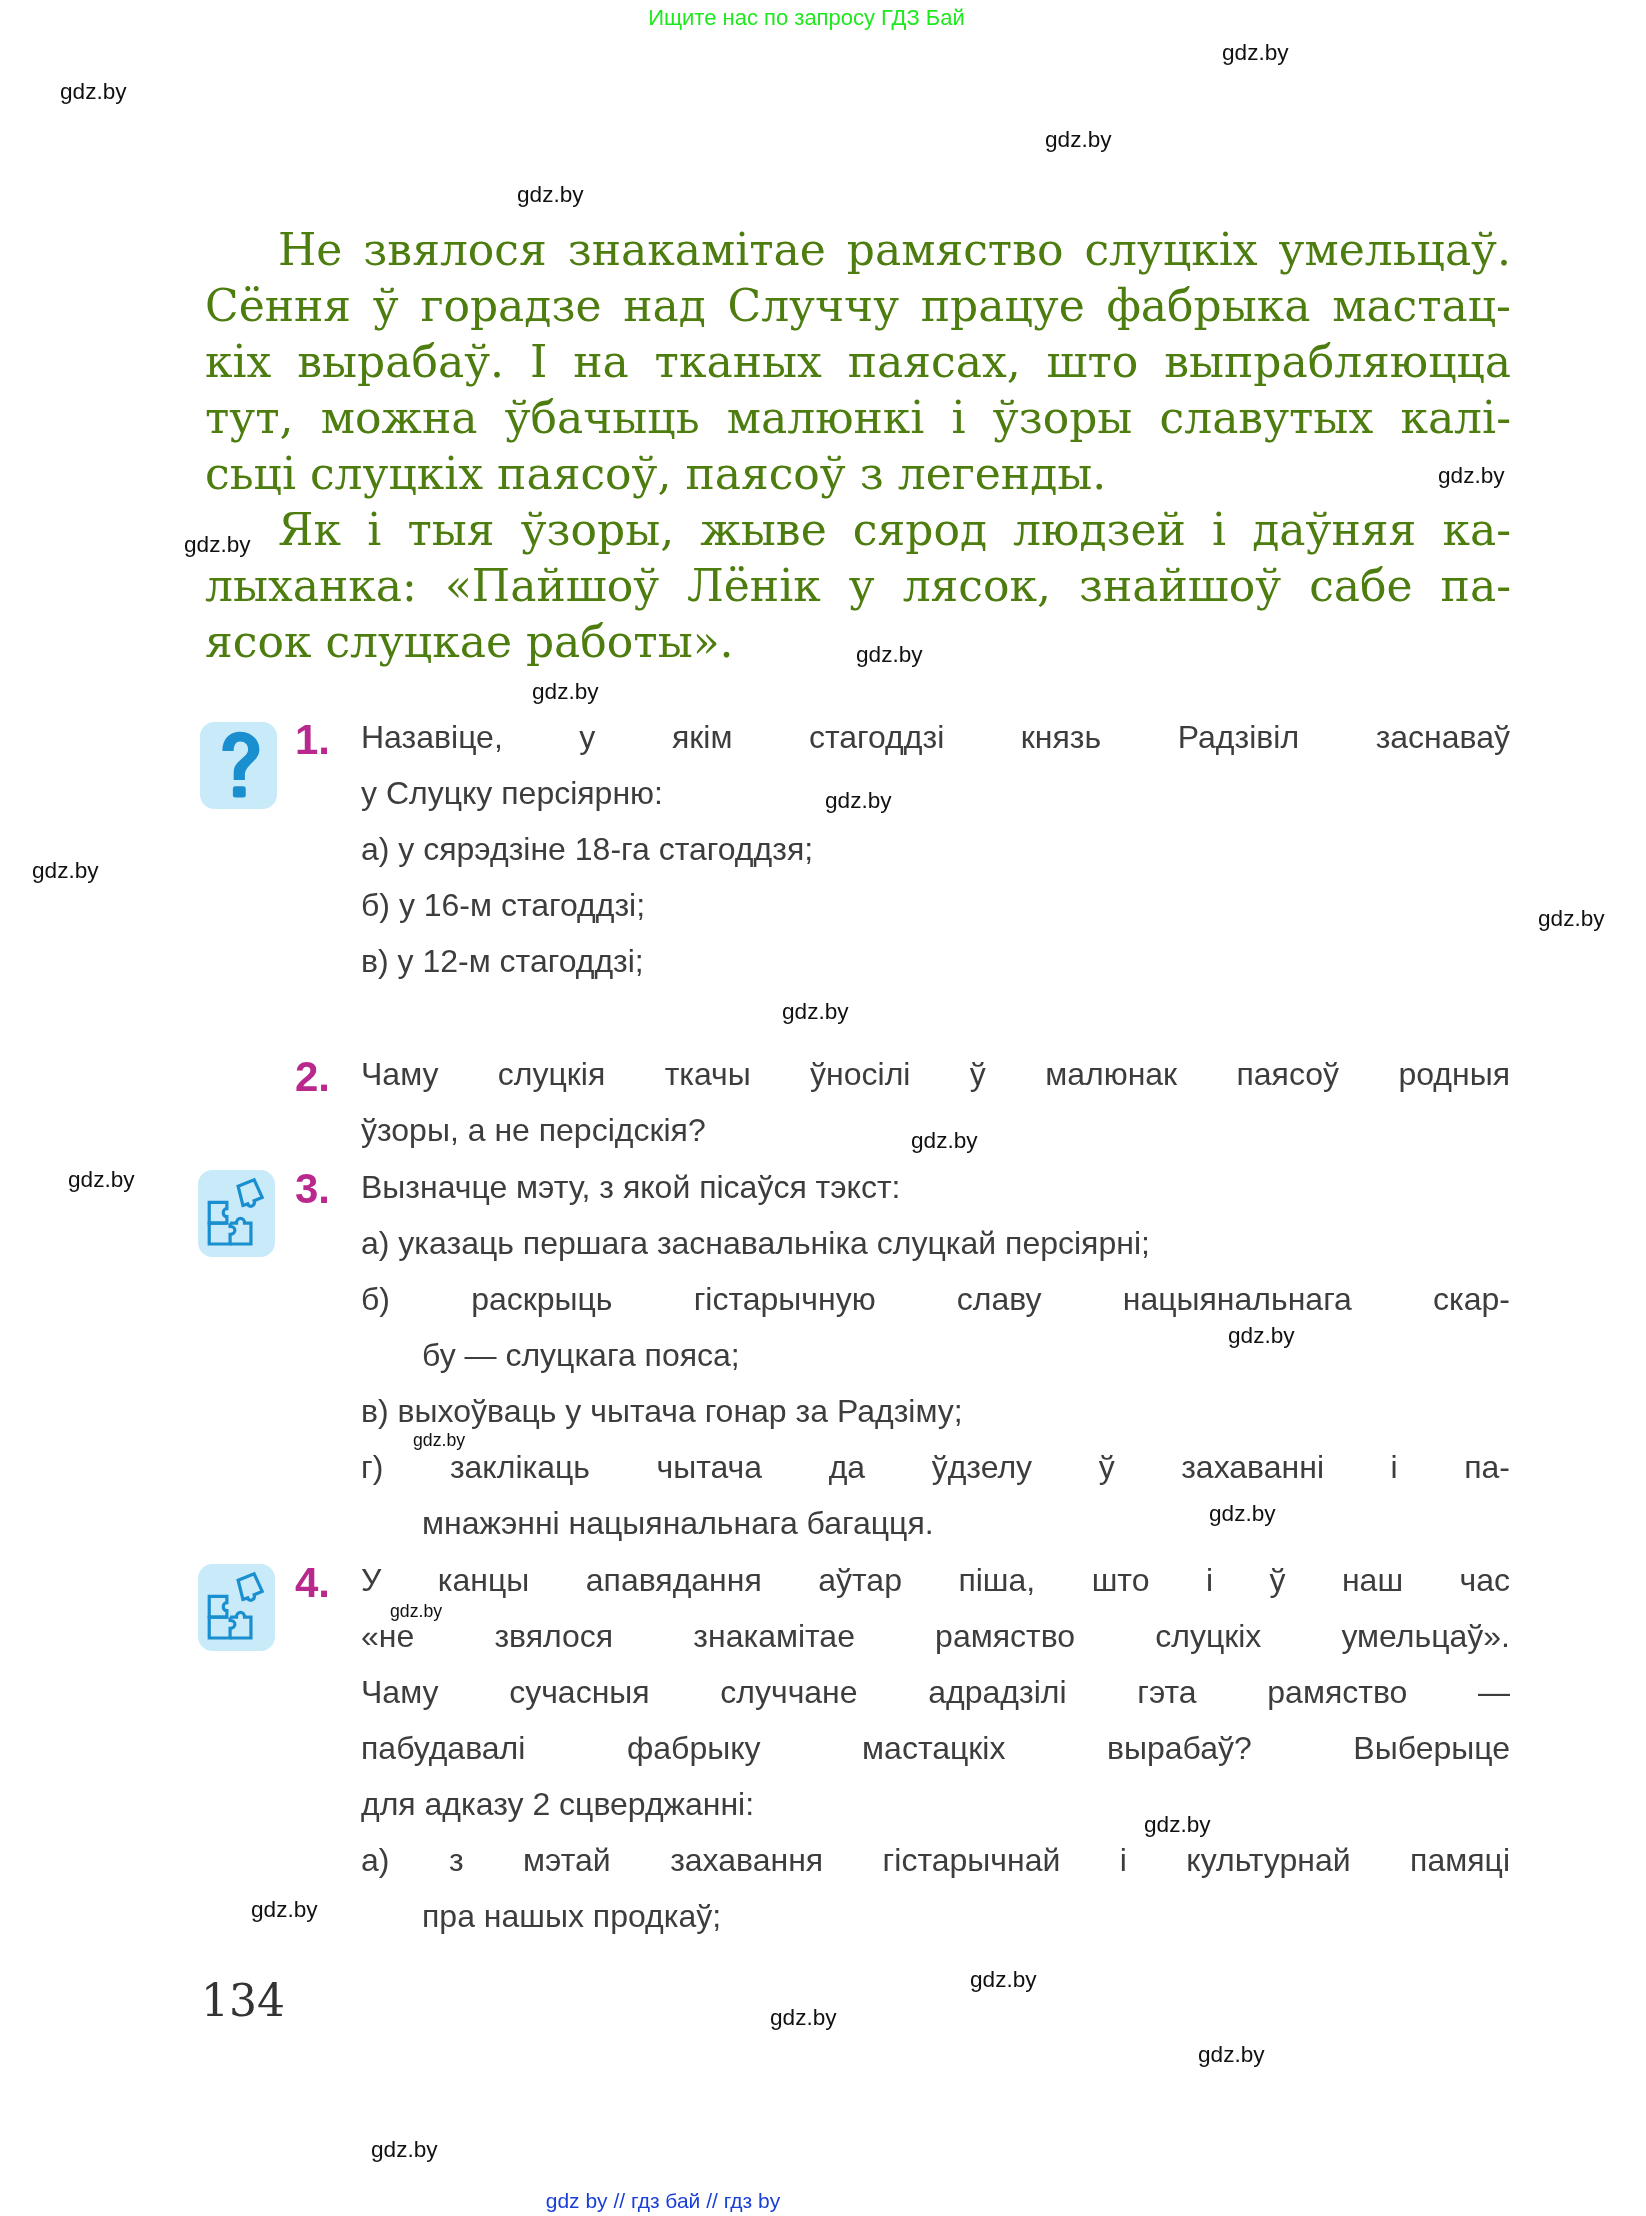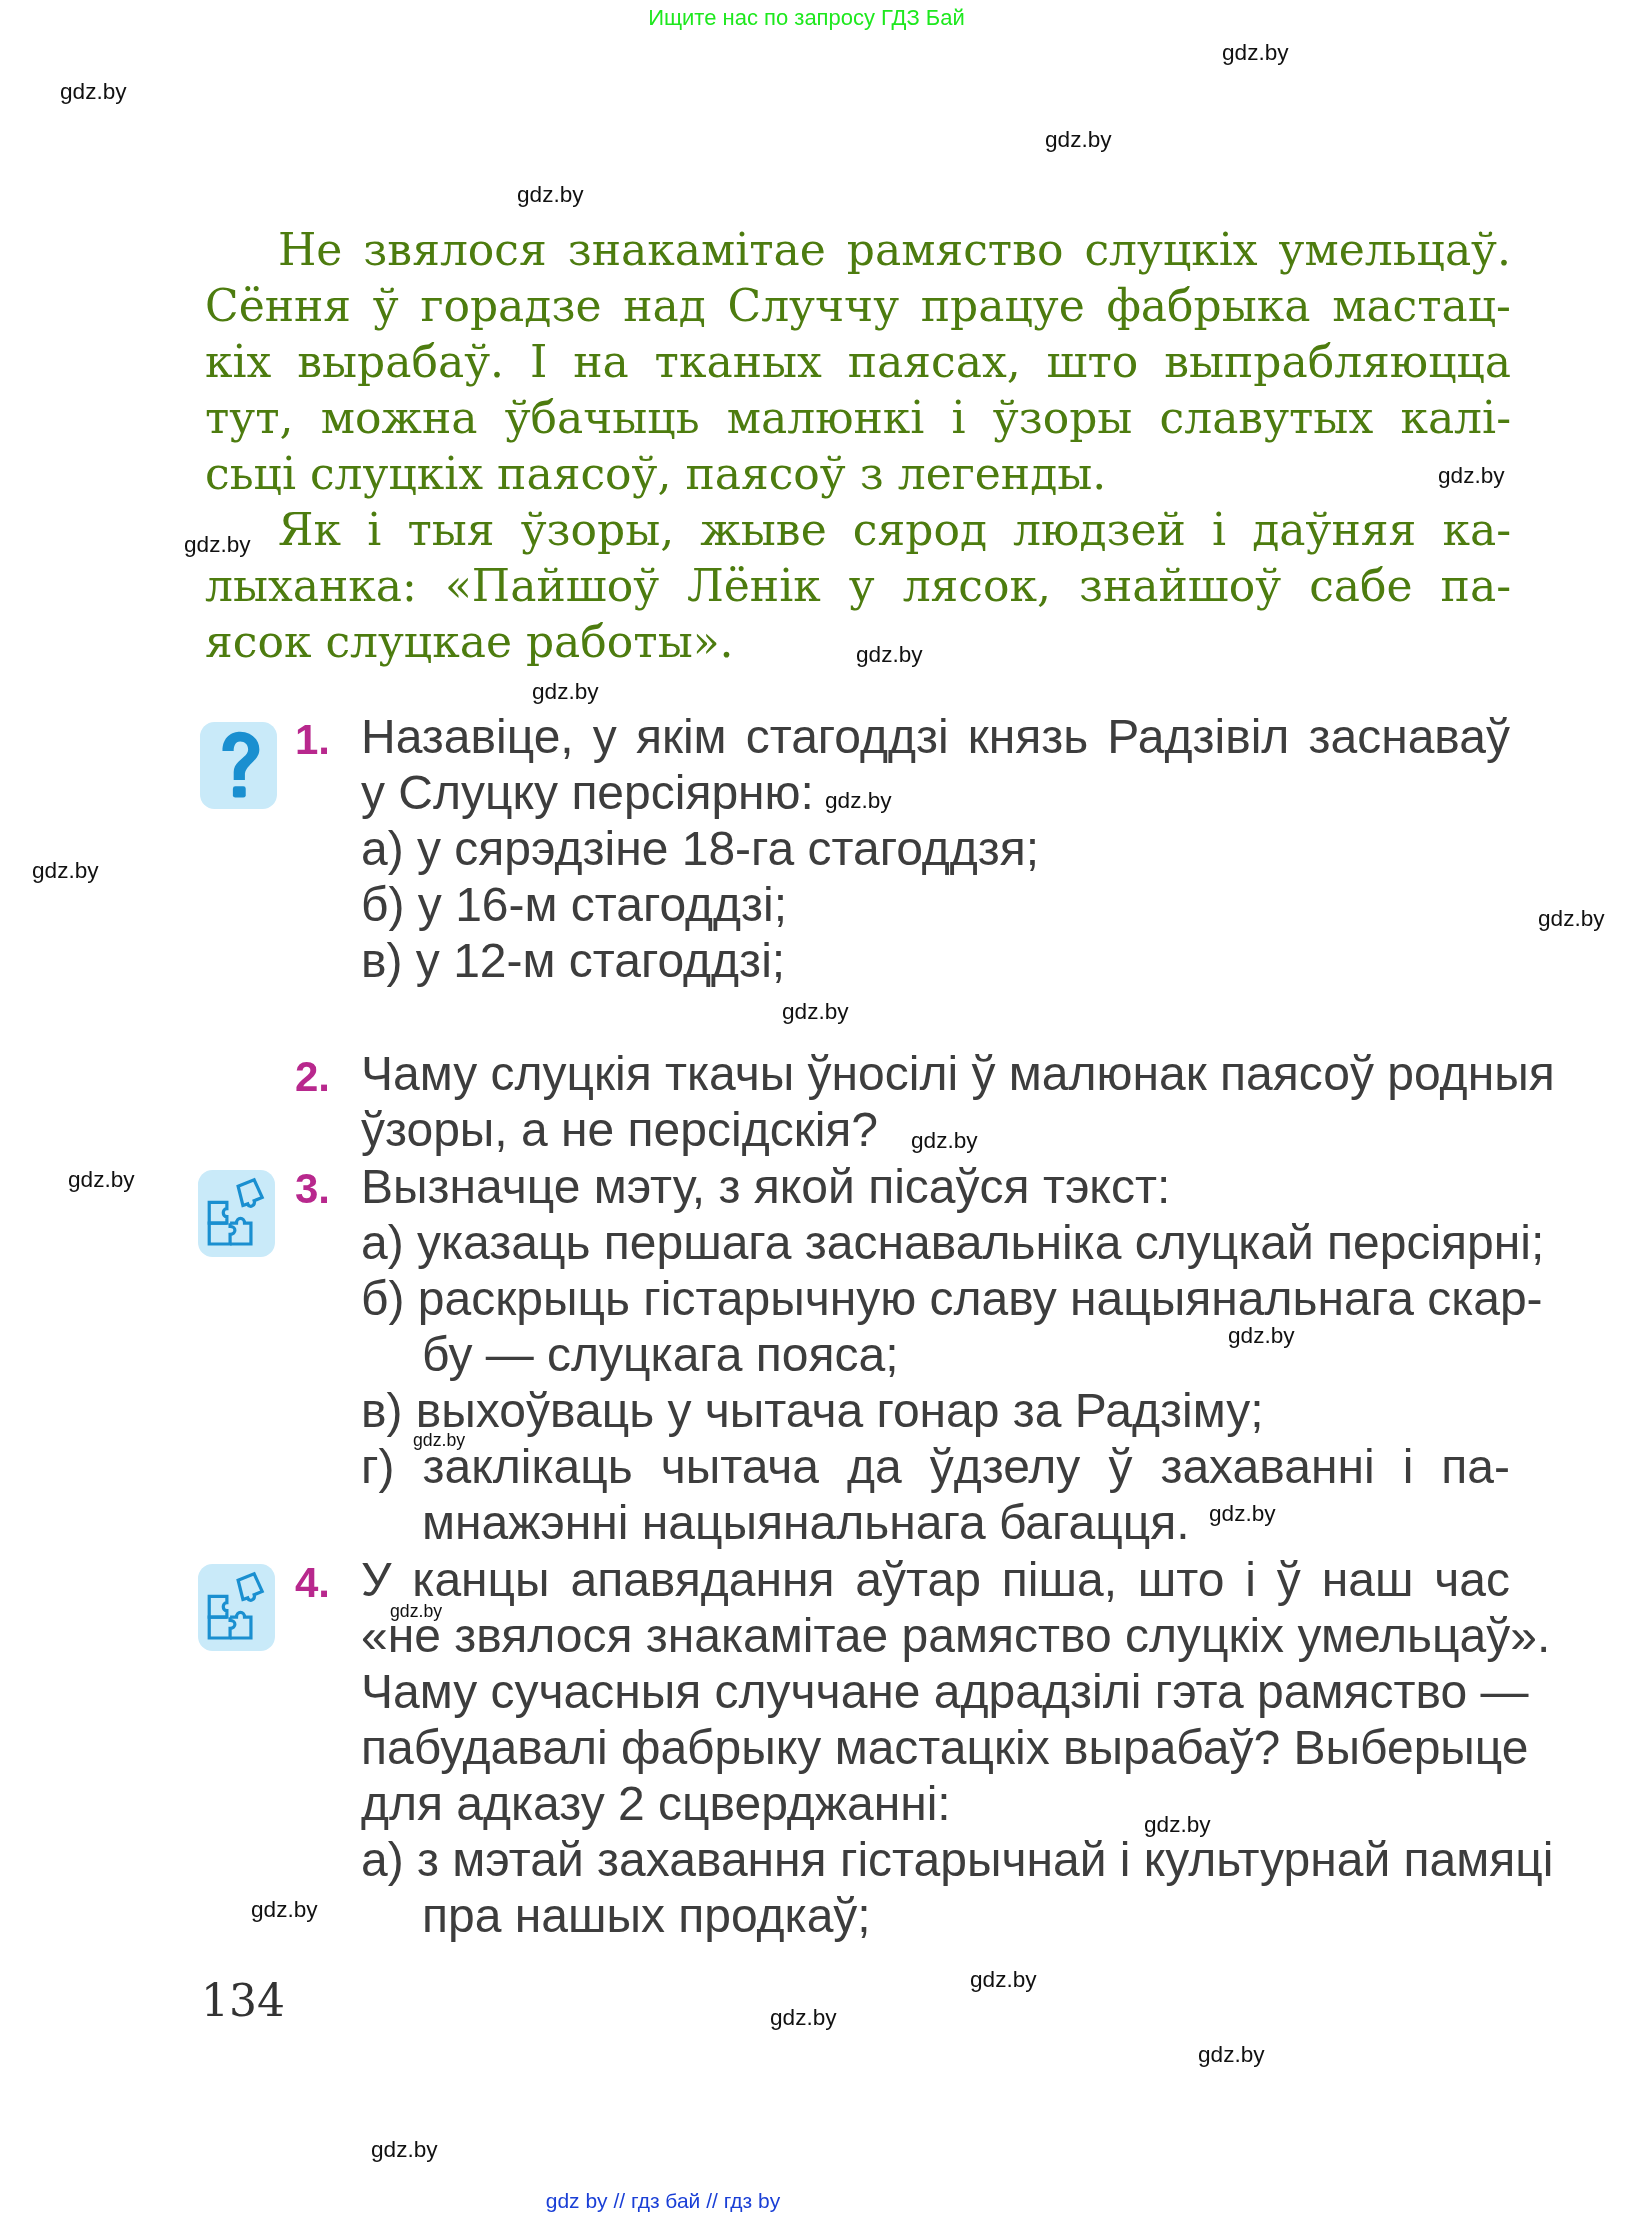--- a/index.html
+++ b/index.html
@@ -6,21 +6,21 @@
   body { width: 1647px; height: 2216px; position: relative; overflow: hidden; }
   .banner { position: absolute; top: 4.8px; left: 0; width: 1613px; text-align: center;
     font-family: "Liberation Sans", sans-serif; font-size: 22px; color: #1ee81e; }
   .wm { position: absolute; font-family: "Liberation Sans", sans-serif; font-size: 22.6px; color: #111; white-space: nowrap; }
   .wm.small { font-size: 17.7px; }
   .serif { position: absolute; left: 205px; width: 1306px; font-family: "DejaVu Serif", "Liberation Serif", serif;
     font-size: 44px; color: #4d7c0f; line-height: 56px; }
   .serif .line { display: block; white-space: nowrap; text-align: justify; text-align-last: justify; }
   .serif .line.last { text-align-last: left; }
   .serif .indent { padding-left: 73px; }
-  .q { position: absolute; font-family: "Liberation Sans", sans-serif; font-size: 48px; color: #3d3d3d; line-height: 56px; }
+  .q { position: absolute; font-family: "Liberation Sans", sans-serif; font-size: 32px; color: #3d3d3d; line-height: 56px; }
   .q .line { display: block; white-space: nowrap; }
   .q .line.just { text-align: justify; text-align-last: justify; }
   .num { position: absolute; font-family: "Liberation Sans", sans-serif; font-weight: bold; font-size: 42px; color: #b8288d; }
   .icon-box { position: absolute; width: 77px; height: 87px; background: #c9eaf9; border-radius: 14.5px; }
   .pagenum { position: absolute; left: 201px; top: 1975px; font-family: "DejaVu Serif", "Liberation Serif", serif; font-size: 44px; color: #333; }
   .footer { position: absolute; top: 2189px; left: 0; width: 1326px; text-align: center;
     font-family: "Liberation Sans", sans-serif; font-size: 21px; color: #1a3fd6; }
 </style>
 </head>
 <body>

